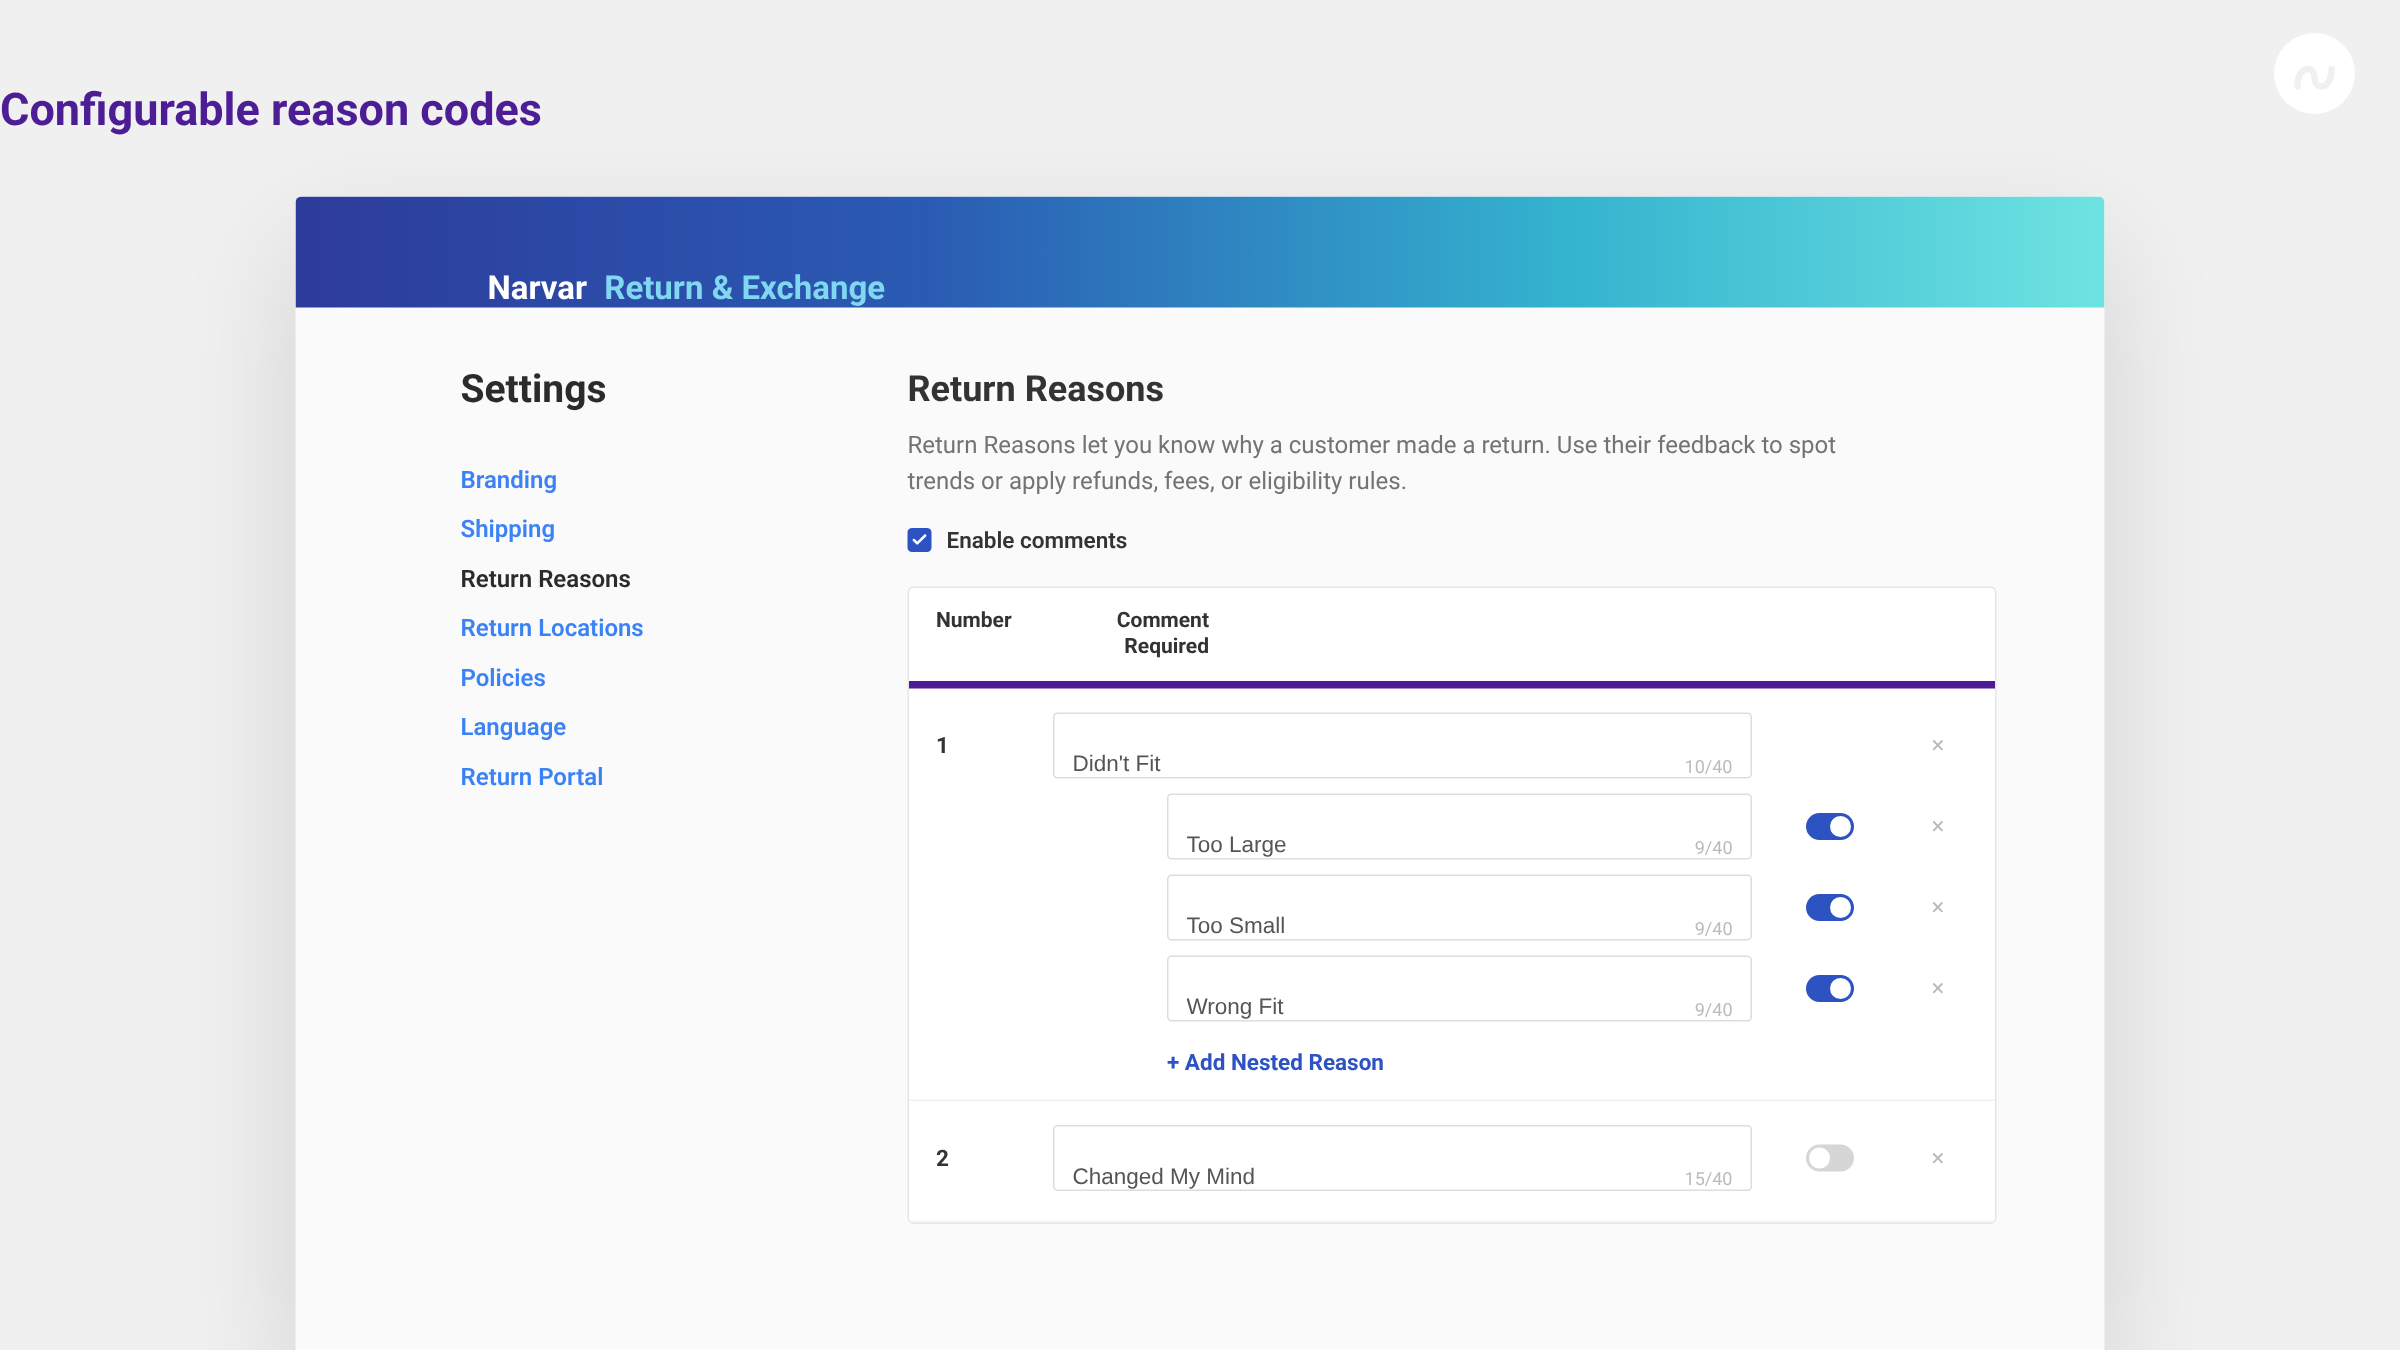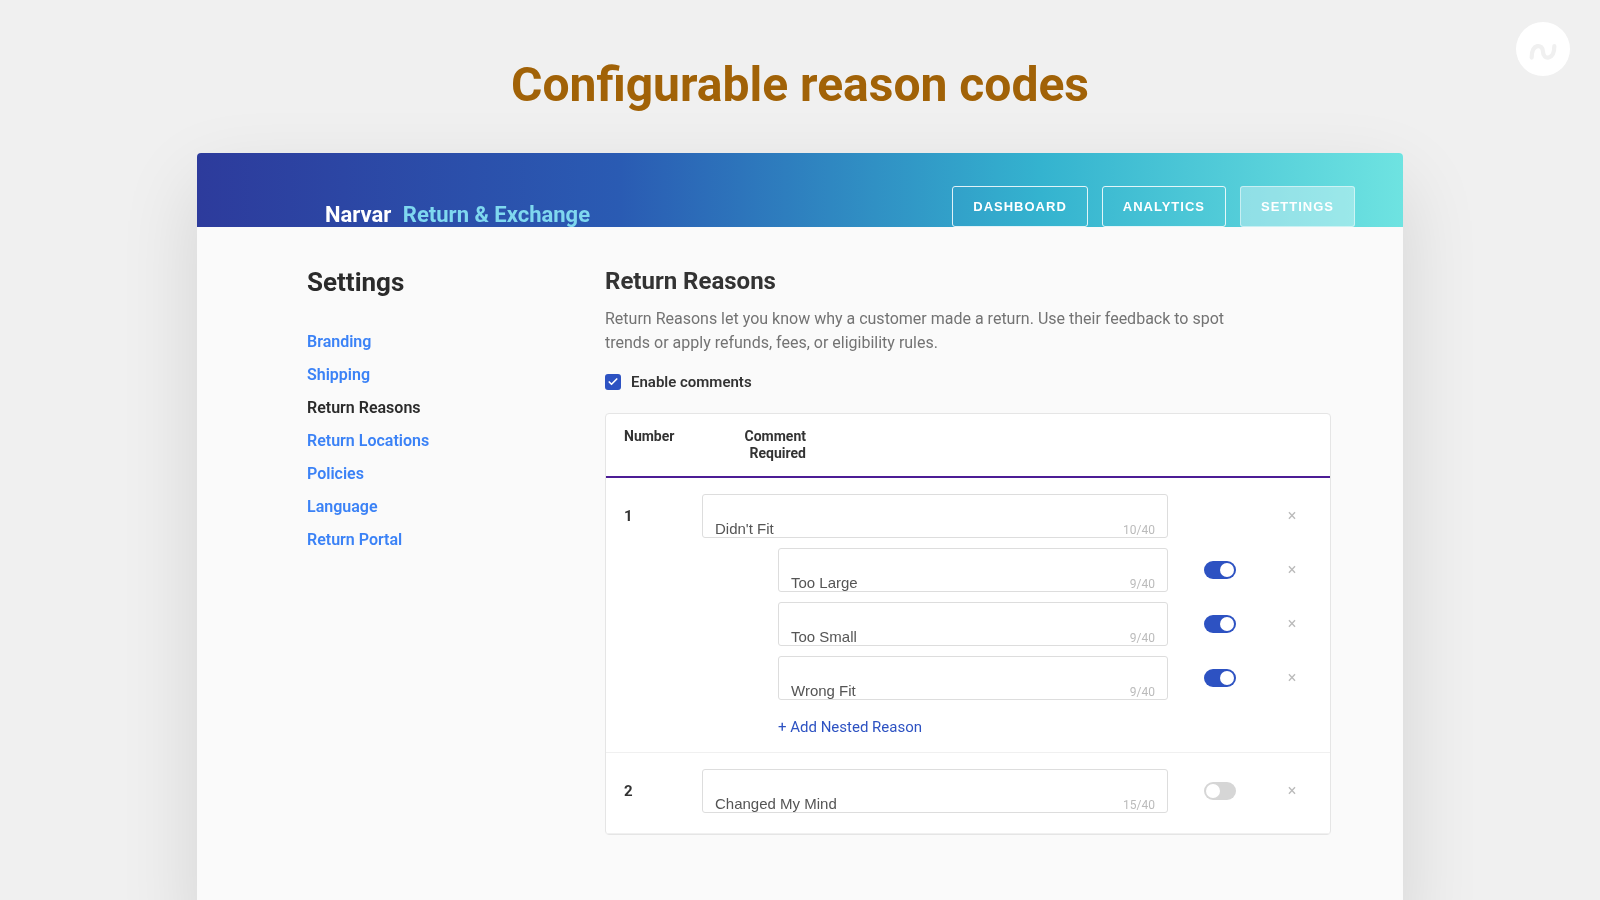--- a/index.html
+++ b/index.html
@@ -5,25 +5,24 @@
   * { box-sizing: border-box; margin: 0; padding: 0; }
   body {
     font-family: -apple-system, BlinkMacSystemFont, "Segoe UI", Roboto, Helvetica, Arial, sans-serif;
     background: #f0f0f0;
     width: 1600px;
     height: 900px;
     overflow: hidden;
     color: #2b2b2b;
   }
   .page-title {
-    text-align: center;
-    font-size: 48px;
+    font-size: 30px;
     font-weight: 700;
     padding: 56px 0 40px;
-    color: #a16207;
+    color: #4c1d95;
   }
   .corner-logo {
     position: absolute;
     top: 22px;
     right: 30px;
     width: 54px;
     height: 54px;
     border-radius: 50%;
     background: #fff;
     display: flex;
@@ -95,21 +94,21 @@
   .checkbox-label { font-size: 15px; font-weight: 600; color: #333; }
 
   .reasons-card {
     background: #fff;
     border: 1px solid #e5e5e5;
     border-radius: 4px;
   }
   .card-head {
     display: flex;
     padding: 14px 18px;
-    border-bottom: 2px solid #4c1d95;
+    border-bottom: 5px solid #4c1d95;
     font-weight: 700;
     font-size: 14px;
     color: #333;
   }
   .col-num { width: 78px; }
   .col-reason { flex: 1; }
   .col-comment { width: 104px; text-align: right; line-height: 1.2; }
   .col-del { width: 40px; }
 
   .group { padding: 16px 18px 10px; border-bottom: 1px solid #f0f0f0; }
@@ -139,21 +138,21 @@
     background: #2d52c2; position: relative; cursor: pointer;
   }
   .toggle.off { background: #d6d6d6; }
   .toggle .knob {
     position: absolute; top: 2px; right: 2px;
     width: 14px; height: 14px; border-radius: 50%; background: #fff;
   }
   .toggle.off .knob { left: 2px; right: auto; }
 
   .add-nested {
-    color: #2d52c2; font-weight: 400; font-size: 15px;
+    color: #2d52c2; font-weight: 700; font-size: 15px;
     padding: 8px 0 6px 154px; cursor: pointer;
   }
 </style>
 </head>
 <body>
 
 <div class="corner-logo">
   <svg viewBox="0 0 24 24" fill="none" stroke="#f0f0f0" stroke-width="3" stroke-linecap="round">
     <path d="M4 18 C4 8, 12 8, 12 14 C12 20, 20 20, 20 10"></path>
   </svg>
@@ -161,25 +160,20 @@
 
 <div class="page-title">Configurable reason codes</div>
 
 <div class="app-window">
 
   <div class="app-header">
     <div class="brand">
       <span class="b1">Narvar</span>
       <span class="b2">Return &amp; Exchange</span>
     </div>
-    <div class="nav" id="header-nav">
-        <button class="nav-btn">DASHBOARD</button>
-        <button class="nav-btn">ANALYTICS</button>
-        <button class="nav-btn active">SETTINGS</button>
-      </div>
   </div>
 
   <div class="app-body">
 
     <div class="sidebar">
       <h2>Settings</h2>
       <div id="sidebar-items">
           <div class="sidebar-item">Branding</div>
           <div class="sidebar-item">Shipping</div>
           <div class="sidebar-item active">Return Reasons</div>

